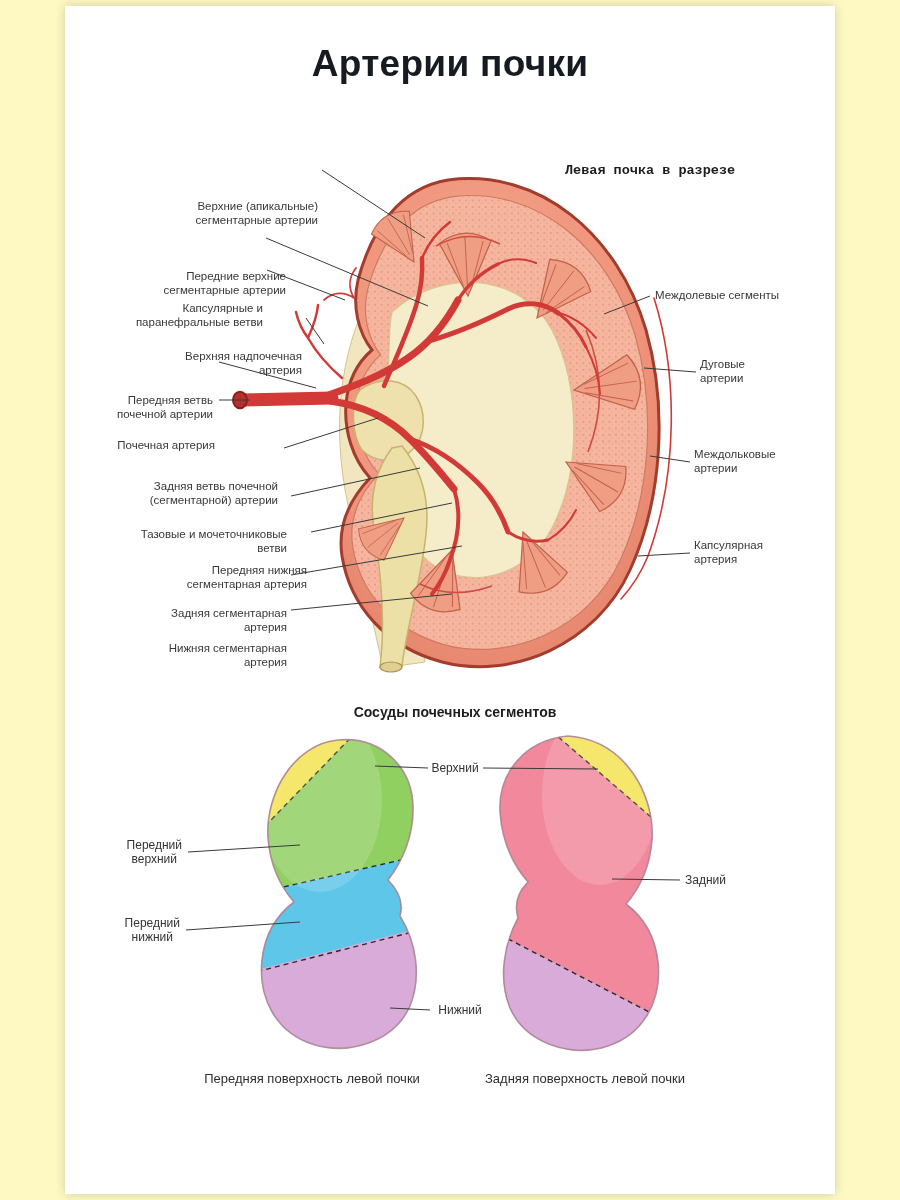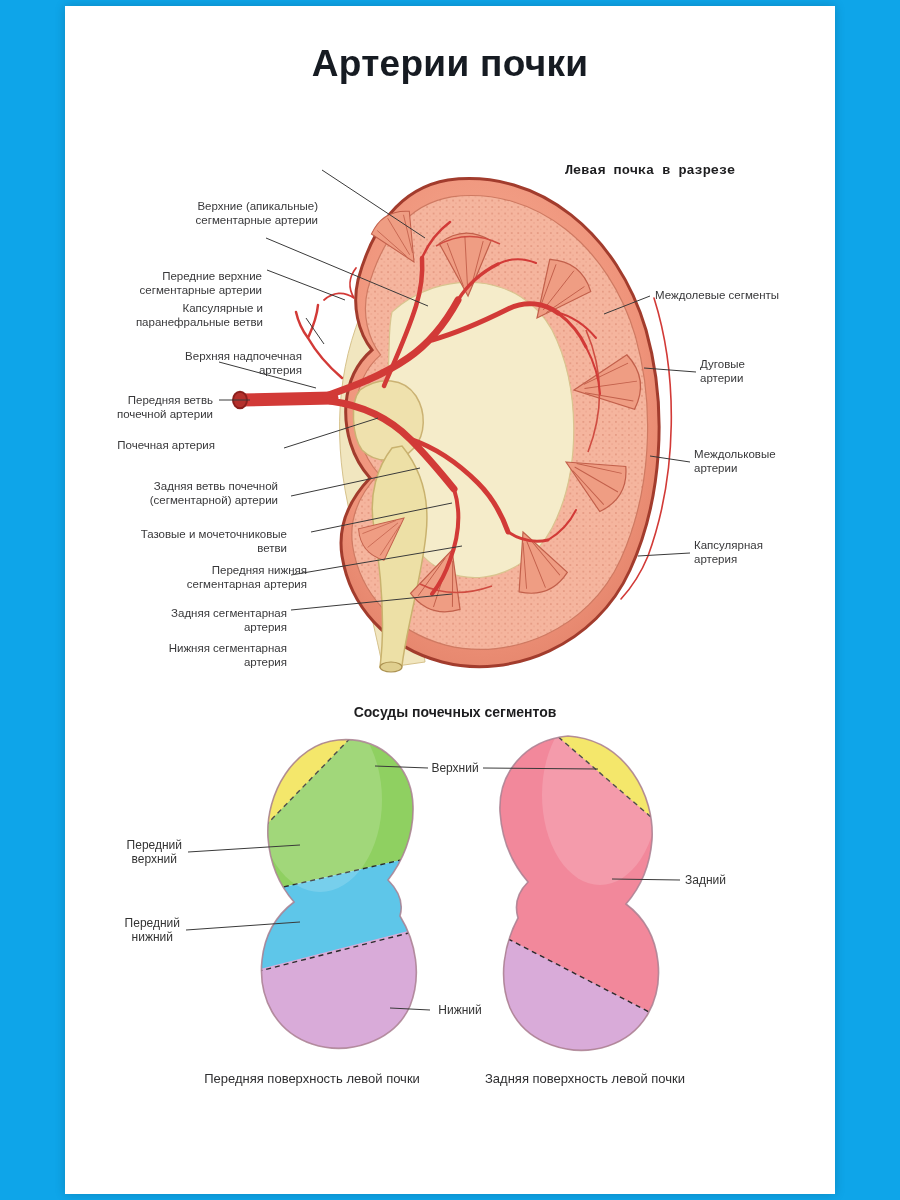--- a/index.html
+++ b/index.html
@@ -1,16 +1,16 @@
 <!DOCTYPE html>
 <html><head>
 <meta charset="utf-8">
 <style>
   html,body{margin:0;padding:0;background:#f3f3f3;}
-  .page{position:relative;width:900px;height:1200px;background:#0ea5e9;overflow:hidden;
+  .page{position:relative;width:900px;height:1200px;background:#fef9c3;overflow:hidden;
         font-family:"Liberation Sans",sans-serif;}
   .poster{position:absolute;left:65px;top:6px;width:770px;height:1188px;background:#ffffff;
           box-shadow:0 0 10px rgba(0,0,0,0.18);}
   svg.art{position:absolute;left:0;top:0;}
   .title{position:absolute;left:0;right:0;top:42px;text-align:center;font-size:37px;font-weight:bold;
          color:#161b22;line-height:1.2;letter-spacing:0.3px;}
   .title span{display:block;}
   .lbl{position:absolute;font-size:11.5px;color:#38383a;line-height:1.18;white-space:pre-line;
        transform:translateY(-50%);}
   .lbl.r{text-align:right;margin-top:46px;}
@@ -150,21 +150,21 @@
   </svg>
 
   <div class="title">
     <span>Артерии почки</span>
   </div>
 
   <div class="fig-title" style="left:565px;top:170px">Левая почка в разрезе</div>
 
   <div class="lbl r" style="right:582px;top:168px">Верхние (апикальные)
 сегментарные артерии</div>
-  <div class="lbl r" style="right:638px;top:238px">Передние верхние
+  <div class="lbl r" style="right:614px;top:238px">Передние верхние
 сегментарные артерии</div>
   <div class="lbl r" style="right:637px;top:270px">Капсулярные и
 паранефральные ветви</div>
   <div class="lbl r" style="right:598px;top:318px">Верхняя надпочечная
 артерия</div>
   <div class="lbl r" style="right:687px;top:362px">Передняя ветвь
 почечной артерии</div>
   <div class="lbl r" style="right:685px;top:400px">Почечная артерия</div>
   <div class="lbl r" style="right:622px;top:448px">Задняя ветвь почечной
 (сегментарной) артерии</div>

